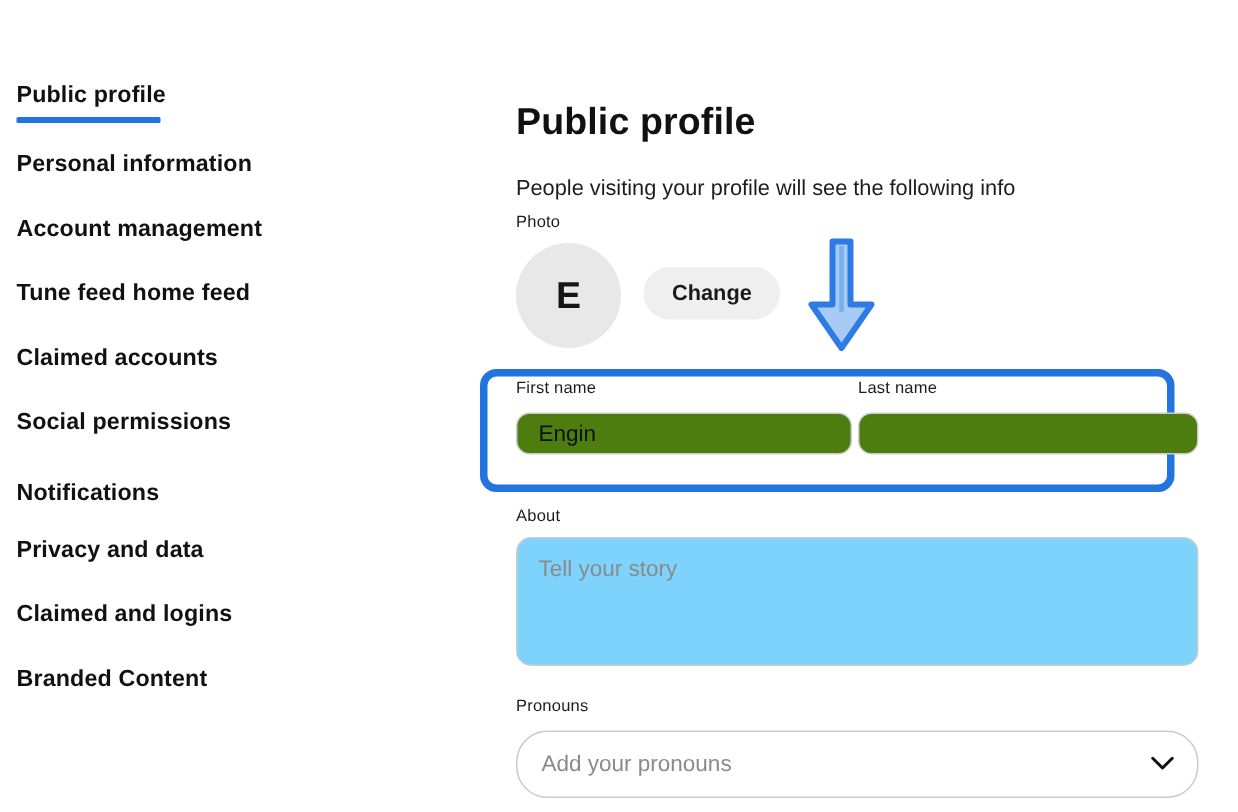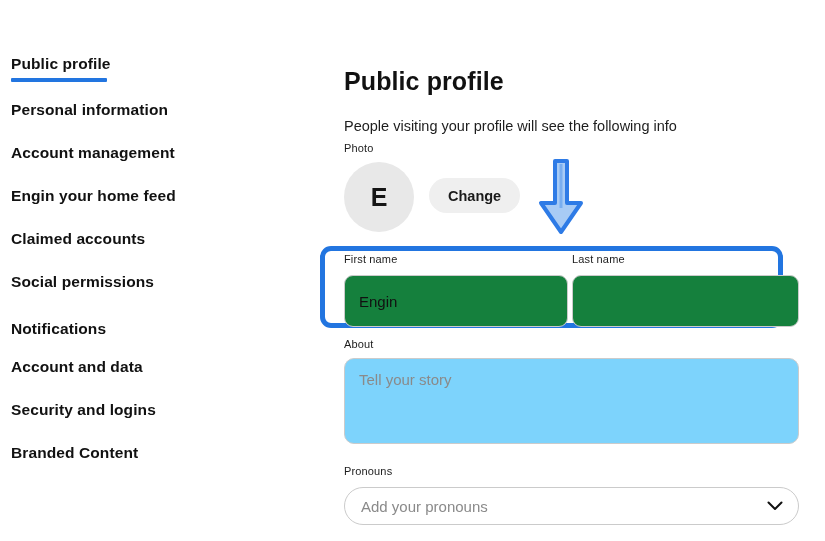--- a/index.html
+++ b/index.html
@@ -148,24 +148,24 @@
     pointer-events: none;
   }
 
   
   #first-name-label { left: 0; top: 253px; }
   #last-name-label  { left: 228px; top: 253px; }
 
   .text-input {
     position: absolute;
     box-sizing: border-box;
-    height: 52px;
+    height: 28px;
     border: 1px solid #CBCBCB;
     border-radius: 9px;
-    background: #15803d;
+    background: #4d7c0f;
     font-family: "Liberation Sans", sans-serif;
     font-size: 15px;
     color: #111111;
     padding: 0 14px;
     outline: none;
   }
   .text-input::placeholder { color: #8e8e8e; }
   #first-name-input { left: 0;   top: 275px; width: 224px; }
   #last-name-input  { left: 228px; top: 275px; width: 227px; }
 
@@ -190,21 +190,21 @@
   }
   #about-input::placeholder { color: #8a8a8a; }
 
   
   #pronouns-label { left: 0; top: 465px; }
   #pronouns-select-wrap {
     position: absolute;
     left: 0;
     top: 487px;
     width: 455px;
-    height: 38px;
+    height: 45px;
   }
   #pronouns-select {
     box-sizing: border-box;
     width: 100%;
     height: 100%;
     border: 1px solid #CBCBCB;
     border-radius: 21px;
     background: #ffffff;
     font-family: "Liberation Sans", sans-serif;
     font-size: 15px;
@@ -237,41 +237,41 @@
 
   <div class="nav-item" style="top:101px;text-align:center;">
     <span class="nav-label">Personal information</span>
   </div>
 
   <div class="nav-item" style="top:144px;">
     <span class="nav-label">Account management</span>
   </div>
 
   <div class="nav-item" style="top:187px;">
-    <span class="nav-label">Engin your home feed</span>
+    <span class="nav-label">Tune feed home feed</span>
   </div>
 
   <div class="nav-item" style="top:230px;">
     <span class="nav-label">Claimed accounts</span>
   </div>
 
   <div class="nav-item" style="top:273px;text-align:right;">
     <span class="nav-label">Social permissions</span>
   </div>
 
   <div class="nav-item" style="top:320px;">
     <span class="nav-label">Notifications</span>
   </div>
 
   <div class="nav-item" style="top:358px;">
-    <span class="nav-label">Account and data</span>
+    <span class="nav-label">Privacy and data</span>
   </div>
 
   <div class="nav-item" style="top:401px;">
-    <span class="nav-label">Security and logins</span>
+    <span class="nav-label">Claimed and logins</span>
   </div>
 
   <div class="nav-item" style="top:444px;">
     <span class="nav-label">Branded Content</span>
   </div>
 
 </nav>
 
 <main id="main">
 

